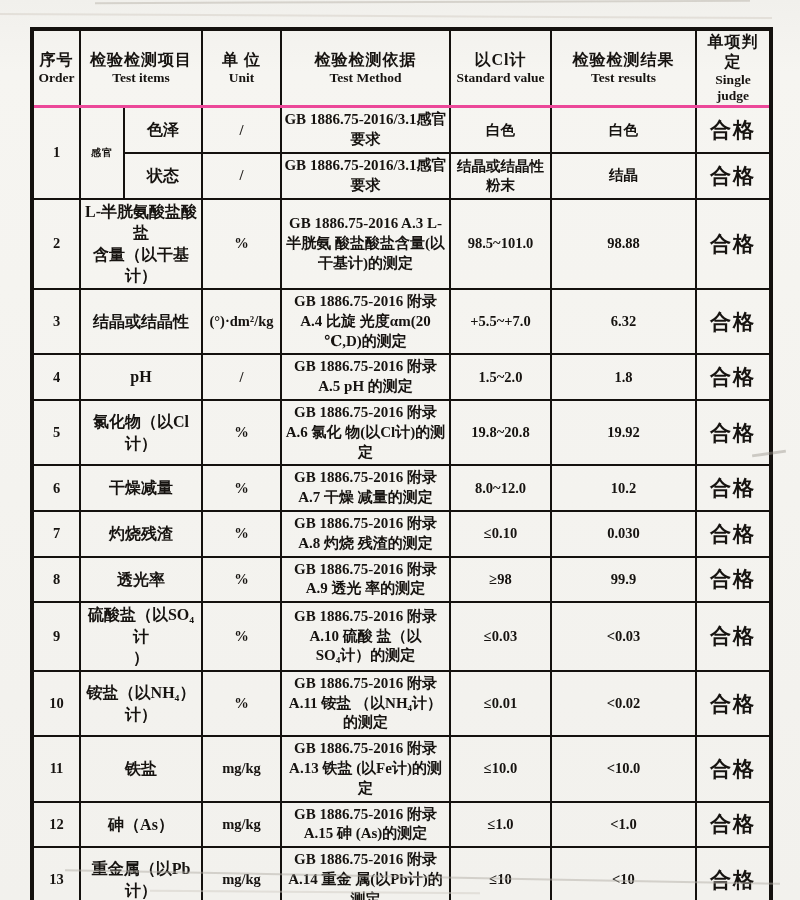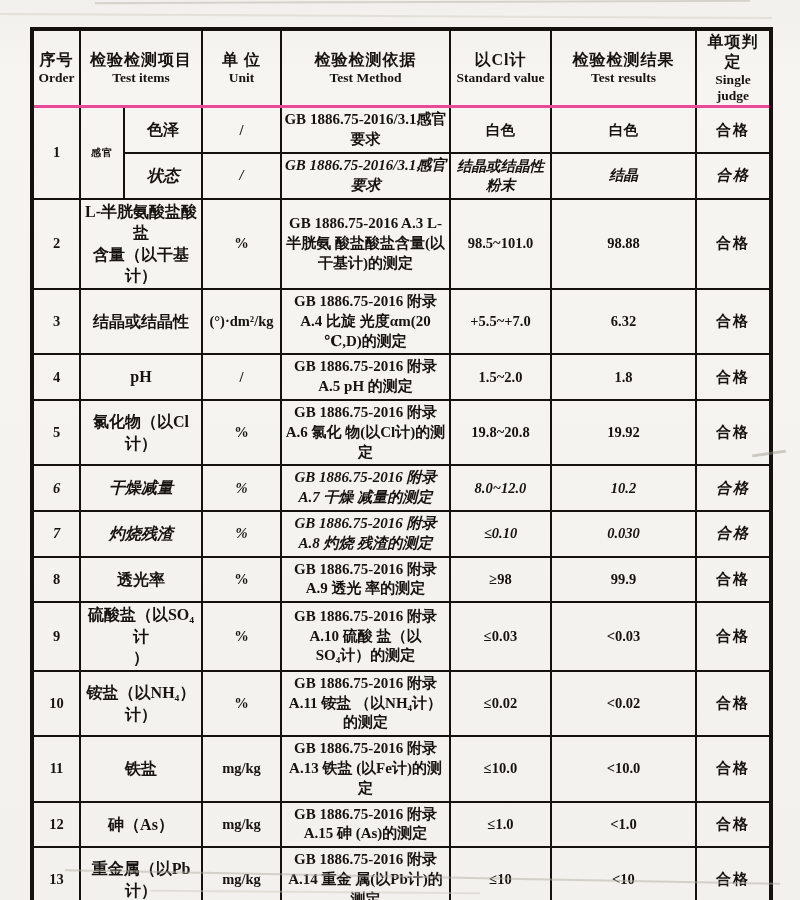--- a/index.html
+++ b/index.html
@@ -36,26 +36,26 @@
   thead th { border-bottom:3px solid #ec4899; }
   .zh { display:block; font-size:16px; letter-spacing:1px; line-height:1.25; }
   .en { display:block; font-size:13.5px; letter-spacing:0; line-height:1.2;font-family:Liberation Serif, serif; }
   td.cell { white-space:pre-line; }
   td.no     { font-size:14.5px; }
   td.group  { font-size:10px; letter-spacing:1px; }
   td.item   { font-size:16px; line-height:1.35; }
   td.unit   { font-size:14.5px; }
   td.method { font-size:15px; line-height:1.32; padding:2px 1px; }
   td.val    { font-size:14.5px; }
-  td.judge  { font-size:15px; letter-spacing:2px; }
+  td.judge  { font-size:21px; letter-spacing:2px; }
   td.remarks-cell {
     text-align:left; font-size:16px; padding-left:9px;
     border-top:3px solid #14110e; letter-spacing:1px;
   }
-  tr.h57 { height:57px; } tr.h38 { height:38px; } tr.h43 { height:37px;font-style:italic; }
+  tr.h57 { height:57px; } tr.h38 { height:38px; } tr.h43 { height:37px; }
   tr.h62 { height:62px; } tr.h61 { height:61px; } tr.h42 { height:42px; }
   tr.h58 { height:58px; } tr.h65 { height:65px; } tr.h56 { height:56px; }
 </style>
 </head>
 <body>
 
 <div class="artifact" id="art-top1"></div>
 <div class="artifact" id="art-top2"></div>
 
 <table id="report">
@@ -211,21 +211,21 @@
       <td class="cell judge">合格</td>
     </tr>
     <tr class="h62">
       <td class="cell no">10</td>
       <td class="cell item" colspan="2">铵盐（以NH₄）
 计）</td>
       <td class="cell unit">%</td>
       <td class="cell method">GB 1886.75-2016 附录
 A.11 铵盐 （以NH₄计）
 的测定</td>
-      <td class="cell val">≤0.02</td>
+      <td class="cell val">≤0.01</td>
       <td class="cell val">&lt;0.02</td>
       <td class="cell judge">合格</td>
     </tr>
     <tr class="h62">
       <td class="cell no">11</td>
       <td class="cell item" colspan="2">铁盐</td>
       <td class="cell unit">mg/kg</td>
       <td class="cell method">GB 1886.75-2016 附录
 A.13 铁盐 (以Fe计)的测
 定</td>

